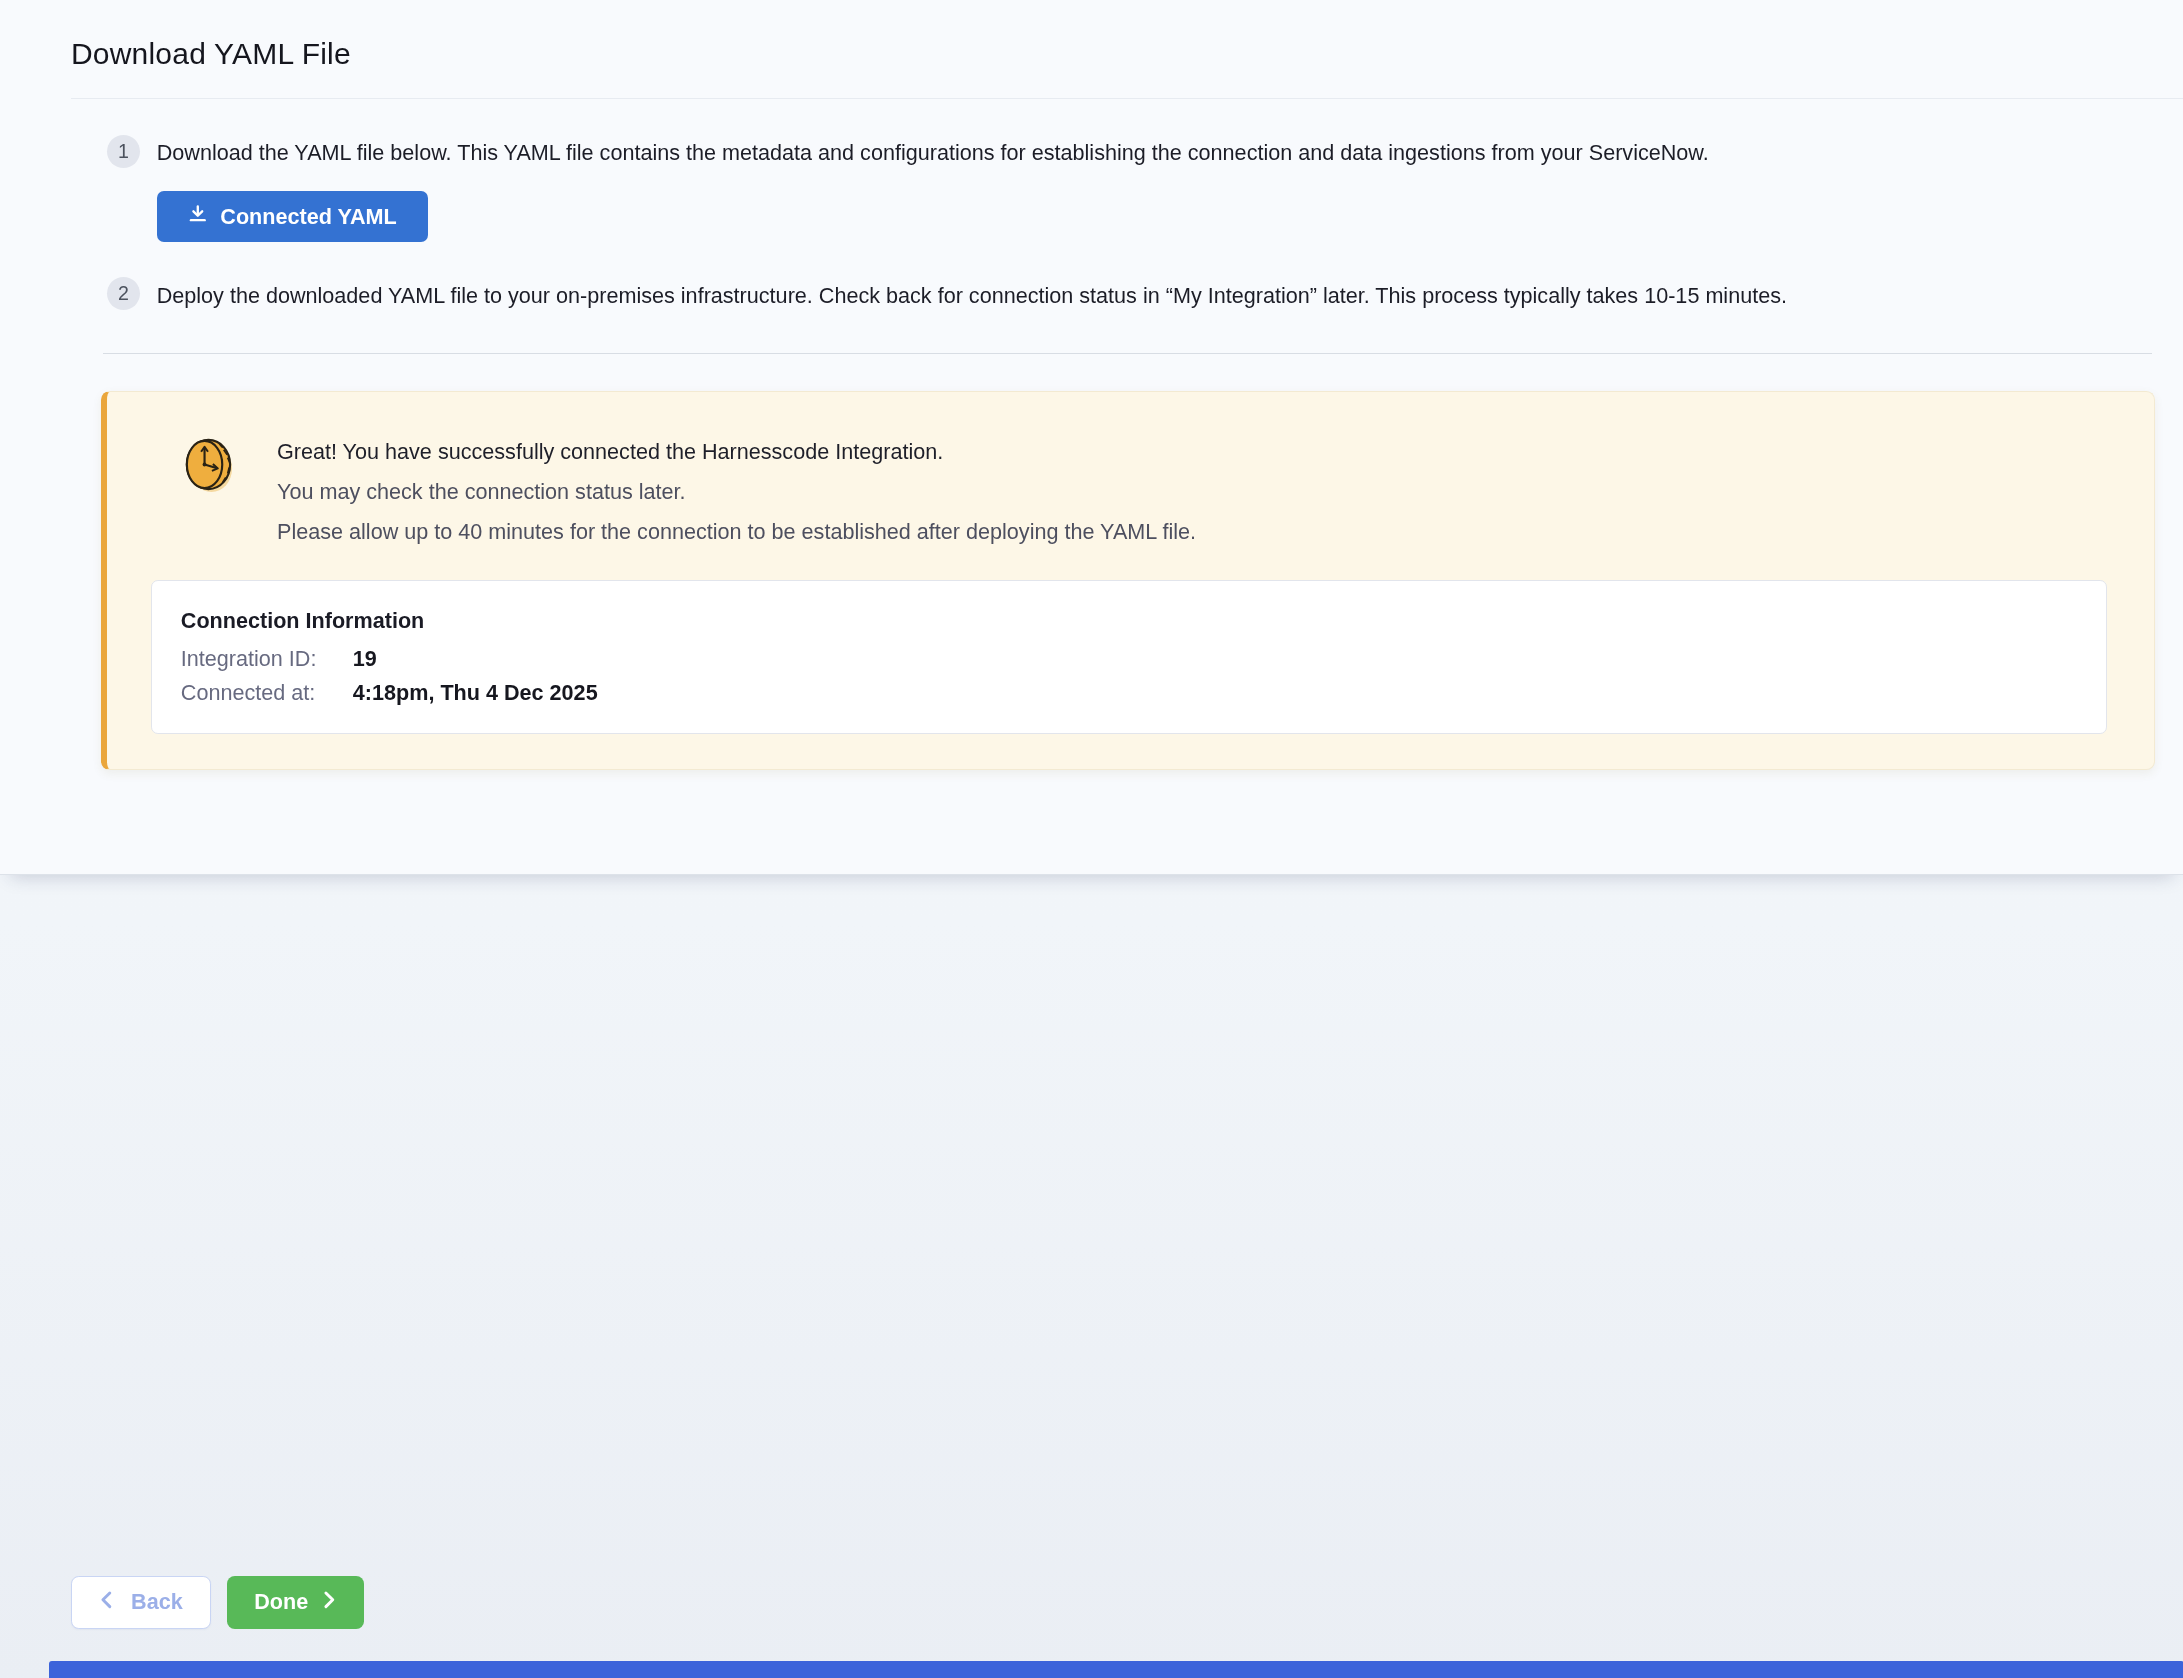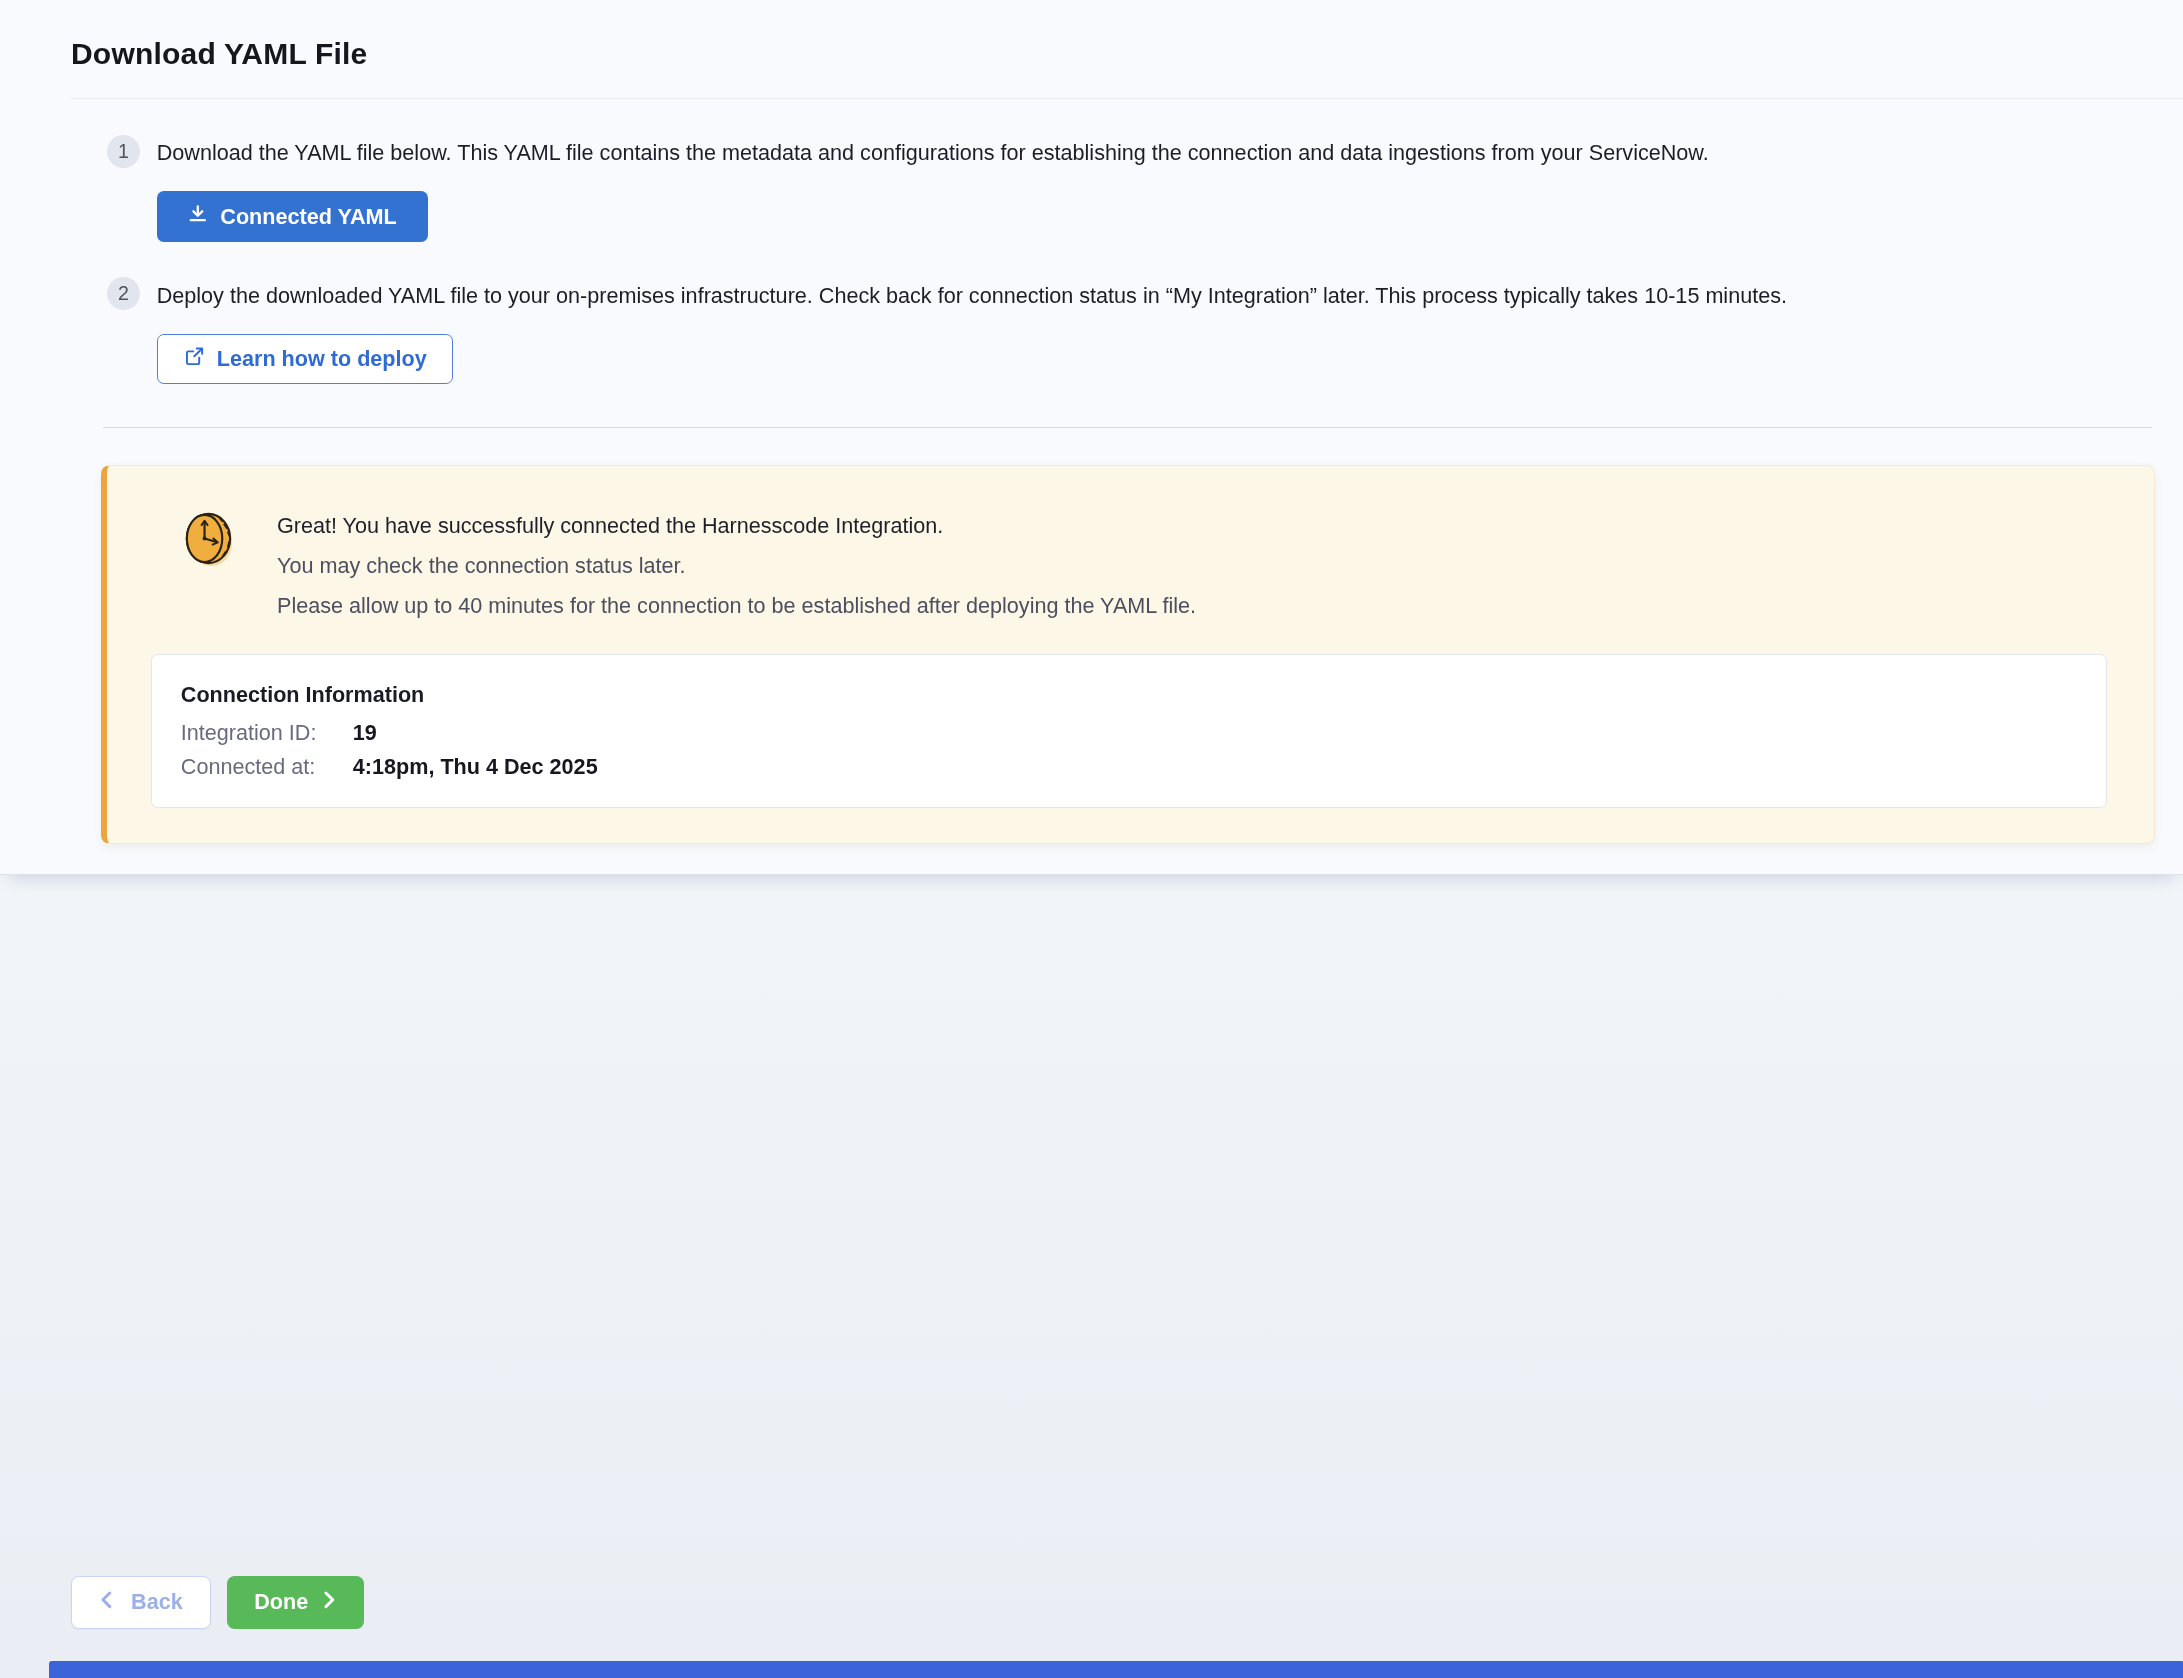--- a/index.html
+++ b/index.html
@@ -9,21 +9,21 @@
     background:linear-gradient(180deg,#f4f7fa 0%,#f1f5f9 55%,#eaeef4 100%);
     position:relative; overflow:hidden; color:#1b1c26;
   }
   .top-section {
     position:absolute; top:0; left:0; right:0; height:875px;
     background:#f8fafd;
     border-bottom:1px solid #dde2e9;
     box-shadow:0 11.8px 17.6px -9.8px rgba(35,45,90,.22);
     padding:37px 0 0 71px;
   }
-  .page-title { font-size:30px; font-weight:700; color:#15161e; letter-spacing:0.2px; }
+  .page-title { font-size:30px; font-weight:400; color:#15161e; letter-spacing:0.2px; }
   .title-divider { margin-top:27.4px; height:1px; background:#e7ebf1; }
   .steps { margin-top:39px; padding-left:36px; }
   .step-row { display:flex; gap:16.7px; margin-bottom:13.7px; }
   .step-badge {
     flex:0 0 auto; width:33px; height:33px; border-radius:50%;
     background:#e2e5ed; color:#4c525e; font-size:19.6px; font-weight:500;
     display:flex; align-items:center; justify-content:center; margin-top:-3.9px;
   }
   .step-text { font-size:21.6px; color:#1c1d27; line-height:29px; }
   .step-action { margin:23.5px 0 39px 50px; }
@@ -94,32 +94,20 @@
           </svg>
         </span>
         <span>Connected YAML</span>
       </button>
     </div>
 
     <div class="step-row">
       <div class="step-badge">2</div>
       <div class="step-text">Deploy the downloaded YAML file to your on-premises infrastructure. Check back for connection status in “My Integration” later. This process typically takes 10-15 minutes.</div>
     </div>
-    <div class="step-action" style="margin-bottom:0;">
-      <button class="btn btn-outline-blue">
-        <span class="icon-svg">
-          <svg width="20.6" height="20.6" viewBox="0 0 21 21" fill="none" stroke="#2e6bd6" stroke-width="2" stroke-linecap="round" stroke-linejoin="round">
-            <path d="M15.5 12 v5 a1.5 1.5 0 0 1 -1.5 1.5 H4.5 A1.5 1.5 0 0 1 3 17 V7 a1.5 1.5 0 0 1 1.5 -1.5 h5"></path>
-            <path d="M13 2.5 h5.5 v5.5"></path>
-              <path d="M18 3 L10.5 10.5"></path>
-          </svg>
-        </span>
-        <span>Learn how to deploy</span>
-      </button>
-    </div>
 
   </div>
 
   <div class="section-divider"></div>
 
   <div class="notice" style="margin-left:30px;padding-left:36px;">
     <div class="notice-head" style="padding-top:13.7px;">
       <span>
         <svg class="icon-svg" width="57" height="61" viewBox="0 0 58 62" fill="none">
           <ellipse cx="33" cy="34" rx="21" ry="24" fill="#f5d9a0"></ellipse>

